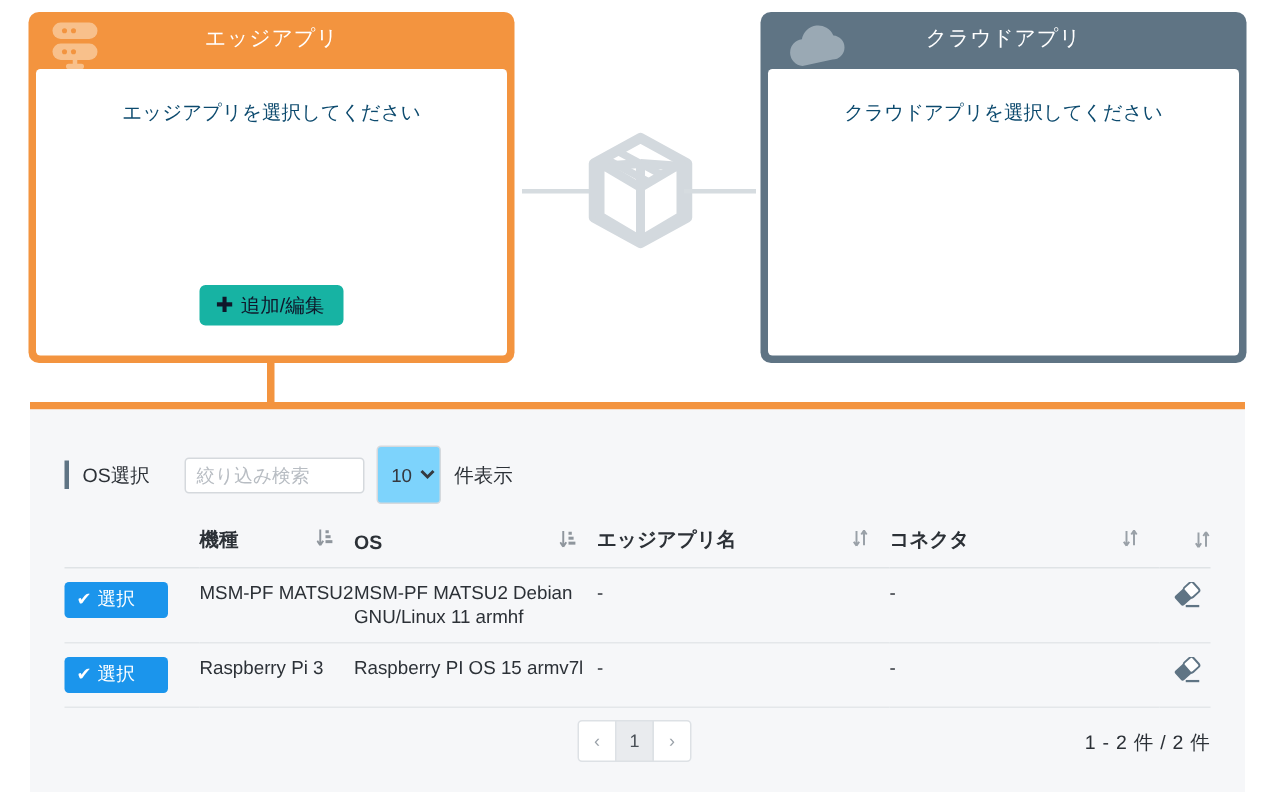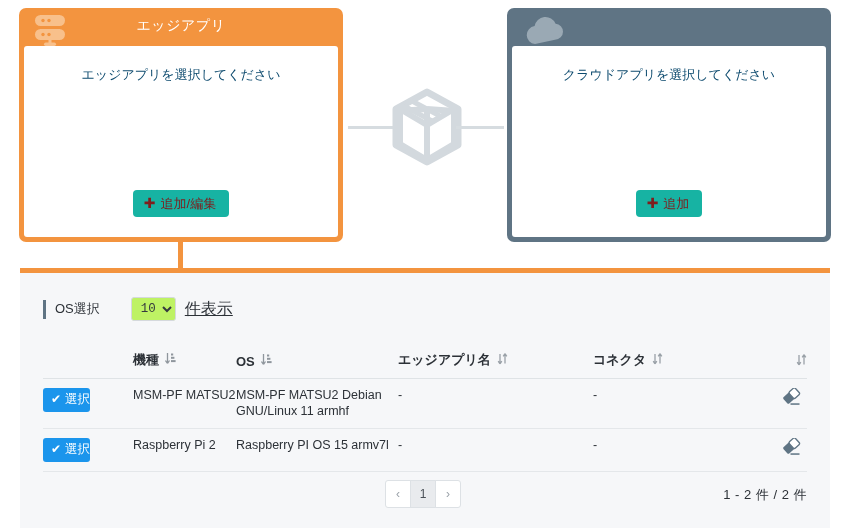--- a/index.html
+++ b/index.html
@@ -80,21 +80,21 @@
   .card-btn-wrap {
     position: absolute;
     left: 0;
     right: 0;
     bottom: 20px;
     text-align: center;
   }
   .teal-btn {
     display: inline-block;
     background: #17b3a3;
-    color: #7f1d1d;
+    color: #0f172a;
     border: none;
     border-radius: 4px;
     font-size: 13px;
     font-family: inherit;
     padding: 6px 13px 7px 11px;
     cursor: pointer;
     line-height: 1;
     white-space: nowrap;
   }
   .teal-btn .plus {
@@ -176,35 +176,34 @@
     font-family: inherit;
     font-size: 12.5px;
     color: #2c3137;
     padding: 0 7px;
     box-sizing: border-box;
     outline: none;
   }
   #filter-input::placeholder { color: #b8bdc3; }
   #page-size-select {
     margin-left: 8px;
-    height: 24px;
+    height: 39px;
     border: 1px solid #d5d9dd;
     border-radius: 3px;
-    background: #bef264;
-    font-family: Liberation Mono, monospace;
+    background: #7dd3fc;
+    font-family: Liberation Sans, sans-serif;
     font-size: 12.5px;
     color: #35393f;
     padding: 0 2px 0 5px;
     box-sizing: border-box;
   }
   #count-unit-label {
     margin-left: 9px;
-    font-size: 16px;
+    font-size: 13px;
     color: #2c3137;
-    text-decoration: underline;
   }
 
   
   #os-table {
     position: absolute;
     left: 23px;
     top: 78px;
     width: 764px;
     border-collapse: collapse;
     table-layout: fixed;
@@ -222,40 +221,40 @@
     font-size: 12.5px;
     color: #2c3137;
     padding: 9px 0;
     border-bottom: 1px solid #e4e7ea;
     vertical-align: top;
     line-height: 1.25;
   }
   .th-inner {
     display: flex;
     align-items: center;
-    justify-content: flex-start;
+    justify-content: space-between;
     padding-right: 14px;
   }
   .sort-icon { flex: 0 0 auto; margin-left: 6px; }
 
   .col-select { width: 90px; }
   .col-model  { width: 103px; }
   .col-os     { width: 162px; }
   .col-edge   { width: 195px; }
   .col-conn   { width: 180px; }
   .col-act    { width: 34px; }
 
   .select-btn {
     background: #1b95ec;
     color: #ffffff;
     border: none;
     border-radius: 3px;
     font-family: Liberation Sans, sans-serif;
     font-size: 12.5px;
-    padding: 5px 0 6px 8px;
+    padding: 5px 22px 6px 8px;
     cursor: pointer;
     line-height: 1;
     white-space: nowrap;
   }
   .select-btn .check { margin-right: 4px; font-size: 12px; }
   .eraser-cell { text-align: right; padding-right: 6px !important; }
 
   
   #pager-row {
     position: absolute;
@@ -345,40 +344,37 @@
   </div>
   <div id="connector-right"></div>
 
   <div class="app-card" id="cloud-card">
     <div class="card-header">
       <span class="header-icon">
         <svg width="54" height="33" viewBox="0 0 54 33">
           <path d="M14 31 a9 9 0 0 1 -0.4 -17.9 a11 11 0 0 1 21 -2.4 a8 8 0 0 1 7.4 8 a8 8 0 0 1 -8 8 Z" fill="#9aa9b4"></path>
         </svg>
       </span>
+      <div class="card-header-title">クラウドアプリ</div>
     </div>
     <div class="card-body">
       <div class="card-hint">クラウドアプリを選択してください</div>
-      <div class="card-btn-wrap">
-        <button class="teal-btn">
-          <span class="plus">✚</span><span>追加</span>
-        </button>
-      </div>
     </div>
   </div>
 </div>
 
 <div id="orange-stem"></div>
 <div id="orange-bar"></div>
 
 <div id="os-panel">
 
   <div id="filter-row">
     <div class="section-accent"></div>
     <div id="os-select-label">OS選択</div>
+    <input id="filter-input" type="text" placeholder="絞り込み検索" style="">
     <select id="page-size-select">
       <option>10</option>
     </select>
     <div id="count-unit-label">件表示</div>
   </div>
 
   <table id="os-table">
     <colgroup>
       <col class="col-select">
         <col class="col-model">
@@ -472,21 +468,21 @@
             </svg>
           </span>
         </td>
       </tr>
       <tr>
         <td>
           <button class="select-btn">
             <span class="check">✔</span><span>選択</span>
           </button>
         </td>
-        <td>Raspberry Pi 2</td>
+        <td>Raspberry Pi 3</td>
         <td>Raspberry PI OS 15 armv7l</td>
         <td>-</td>
         <td>-</td>
         <td class="eraser-cell">
           <span>
             <svg width="19" height="19" viewBox="0 0 19 19">
               <g transform="rotate(-42 9.5 8)">
                 <rect x="1.5" y="3.5" width="16" height="8.6" rx="1.6" fill="#5f7484"></rect>
                 <rect x="9.5" y="3.5" width="8" height="8.6" rx="1.6" fill="#ffffff" stroke="#5f7484" stroke-width="1.3"></rect>
               </g>

